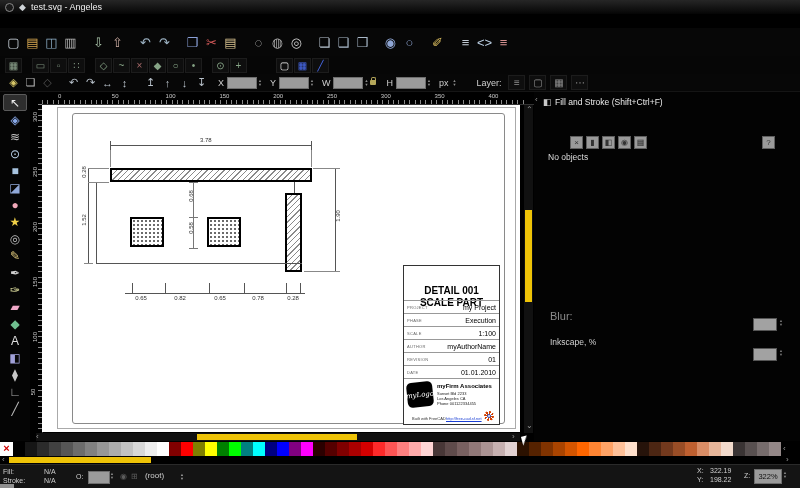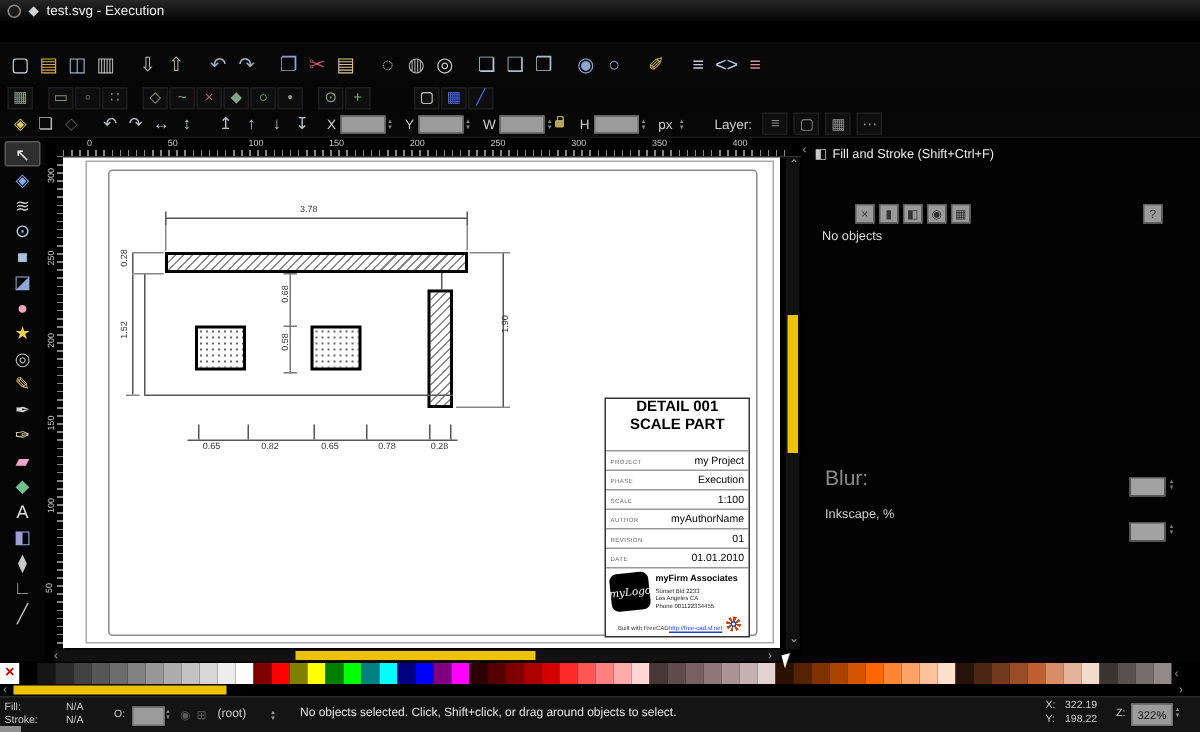--- a/index.html
+++ b/index.html
@@ -93,21 +93,21 @@
     transform:rotate(-15deg);filter:drop-shadow(0 0 1px #000);}
 </style>
 </head>
 <body>
 
 <div id="app">
 
   <div id="titlebar">
     <span class="win-dot"></span>
     <span class="app-logo">◆</span>
-    <span id="title-text">test.svg - Execution</span>
+    <span id="title-text">test.svg - Angeles</span>
   </div>
 
   <div id="cmdbar">
       <span class="cbtn" style="color: rgb(205, 214, 222);">▢</span>
       <span class="cbtn" style="color: rgb(216, 168, 80);">▤</span>
       <span class="cbtn" style="color: rgb(143, 176, 200);">◫</span>
       <span class="cbtn" style="color: rgb(179, 179, 179);">▥</span>
       <span class="cbtn gap" style="color: rgb(169, 195, 169);">⇩</span>
       <span class="cbtn" style="color: rgb(201, 170, 160);">⇧</span>
       <span class="cbtn gap" style="color: rgb(157, 179, 196);">↶</span>
@@ -294,21 +294,21 @@
         </div>
       <div id="chain-labels">
           <span class="dt" style="left: 91px; top: 190px; width: 16px; text-align: center;">0.65</span>
           <span class="dt" style="left: 130px; top: 190px; width: 16px; text-align: center;">0.82</span>
           <span class="dt" style="left: 170px; top: 190px; width: 16px; text-align: center;">0.65</span>
           <span class="dt" style="left: 208px; top: 190px; width: 16px; text-align: center;">0.78</span>
           <span class="dt" style="left: 243px; top: 190px; width: 16px; text-align: center;">0.28</span>
         </div>
 
       <div id="tblock">
-        <div class="tb-title" style="margin-top:0;">DETAIL 001</div>
+        <div class="tb-title" style="margin-top:19px;">DETAIL 001</div>
         <div class="tb-title">SCALE PART</div>
         <div id="tb-rows" style="position:absolute;left:0;top:34px;width:100%;border-top:1px solid #999;">
             <div class="tb-row">
               <span class="tb-lab">PROJECT</span>
               <span class="tb-val">my Project</span>
             </div>
             <div class="tb-row">
               <span class="tb-lab">PHASE</span>
               <span class="tb-val">Execution</span>
             </div>
@@ -358,21 +358,21 @@
     <div id="filltypes">
         <span class="ftbtn" style="left: 36px; top: 44px;">×</span>
         <span class="ftbtn" style="left: 52px; top: 44px;">▮</span>
         <span class="ftbtn" style="left: 68px; top: 44px;">◧</span>
         <span class="ftbtn" style="left: 84px; top: 44px;">◉</span>
         <span class="ftbtn" style="left: 100px; top: 44px;">▦</span>
         <span class="ftbtn" style="left: 228px; top: 44px;">?</span>
       </div>
     <span class="abs" style="left:14px;top:60px;color:#dcdcdc;font-size:8.5px;">No objects</span>
 
-    <span class="abs" style="left:16px;top:218px;color:#8a8a8a;font-size:14px;">Blur:</span>
+    <span class="abs" style="left:16px;top:218px;color:#8a8a8a;font-size:11px;">Blur:</span>
     <div class="pn-spin" style="left:219px;top:226px;"></div>
     <span class="pn-arr" style="left:245px;top:227px;">▲<br>▼</span>
 
     <span class="abs" style="left:16px;top:245px;color:#d2d2d2;font-size:8.5px;">Inkscape, %</span>
     <div class="pn-spin" style="left:219px;top:256px;"></div>
     <span class="pn-arr" style="left:245px;top:257px;">▲<br>▼</span>
   </div>
 
   <div id="palette">
       <span class="sw sw-none">×</span>
@@ -454,21 +454,20 @@
     <span class="st" style="left:44px;top:3px;">N/A</span>
     <span class="st" style="left:44px;top:12px;">N/A</span>
     <div class="abs" style="left:0;top:19px;width:14px;height:5px;background:#8f8f8f;"></div>
     <span class="st" style="left:76px;top:8px;">O:</span>
     <div class="abs" style="left:88px;top:6px;width:20px;height:11px;background:#9b9b9b;border:1px solid #6e6e6e;"></div>
     <span class="pn-arr" style="left:110px;top:7px;color:#888;">▲<br>▼</span>
     <span class="st-ico" style="left:120px;top:7px;">◉</span>
     <span class="st-ico" style="left:131px;top:7px;">⊞</span>
     <span class="st" style="left:145px;top:7px;font-size:8px;">(root)</span>
     <span class="pn-arr" style="left:180px;top:8px;color:#999;">▲<br>▼</span>
-    <span class="st" style="left:200px;top:6px;font-size:8px;color:#e6e6e6;">No objects selected. Click, Shift+click, or drag around objects to select.</span>
     <span class="st" style="left:697px;top:2px;">X:</span>
     <span class="st" style="left:710px;top:2px;">322.19</span>
     <span class="st" style="left:697px;top:11px;">Y:</span>
     <span class="st" style="left:710px;top:11px;">198.22</span>
     <span class="st" style="left:744px;top:7px;">Z:</span>
     <div class="abs" style="left:754px;top:4px;width:26px;height:13px;background:#9b9b9b;border:1px solid #6e6e6e;color:#111;font-size:7.5px;text-align:center;line-height:13px;">322%</div>
     <span class="pn-arr" style="left:783px;top:6px;color:#888;">▲<br>▼</span>
   </div>
 
   <div id="cursor"></div>

